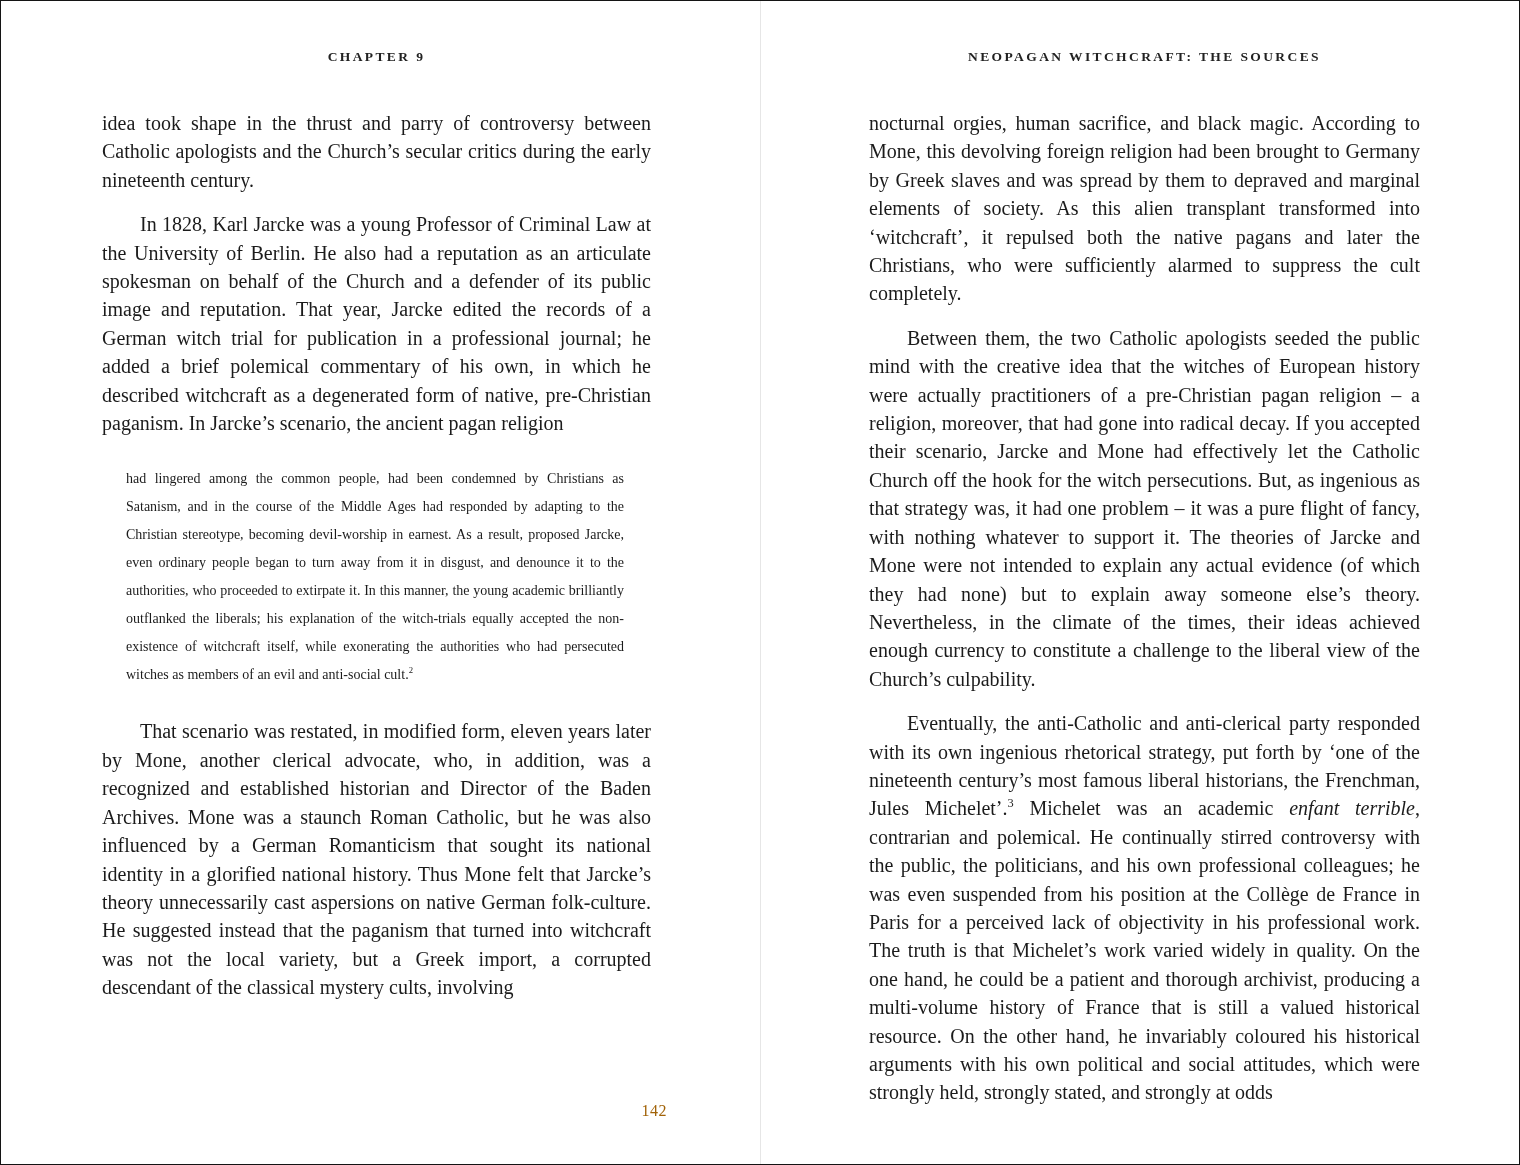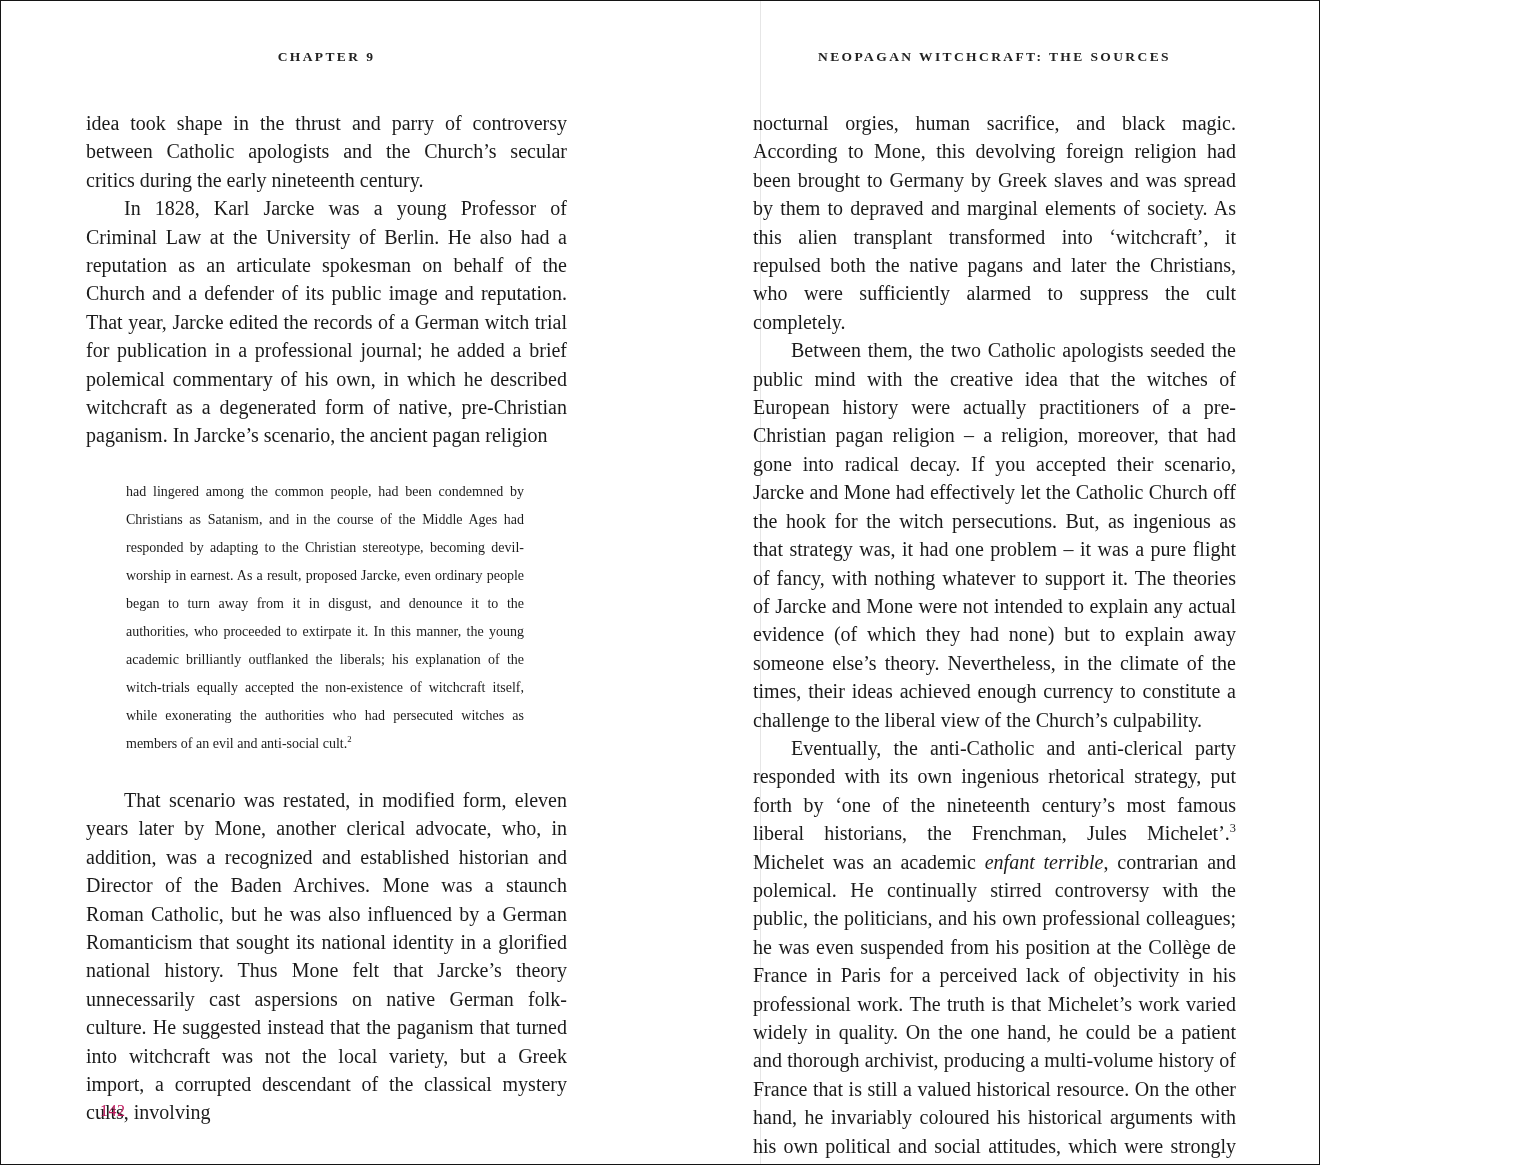--- a/index.html
+++ b/index.html
@@ -1,19 +1,19 @@
 <!DOCTYPE html>
 <html><head>
 <meta charset="utf-8">
 <style>
   * { box-sizing: border-box; }
   html, body { margin: 0; padding: 0; background: #ffffff; }
 
   .spread {
-    width: 1320px;
+    width: 1520px;
     height: 1165px;
     border: 1px solid #141414;
     background: #ffffff;
     position: relative;
     display: flex;
     font-family: "Liberation Serif", "DejaVu Serif", serif;
     color: #1b1b1b;
   }
 
   .page {
@@ -40,42 +40,42 @@
     white-space: nowrap;
   }
 
   .body-text {
     margin-top: 44px;
     font-size: 20px;
     line-height: 28.4px;
     text-align: justify;
   }
 
-  .body-text p { margin: 0; }
+  .body-text p { margin: 16px; }
   .body-text p.indent { text-indent: 38px; }
 
   .body-text blockquote {
     margin: 28px 43px 28px 40px;
     font-size: 14px;
     line-height: 28px;
     text-align: justify;
   }
 
   sup { font-size: 62%; line-height: 0; vertical-align: super; }
   em  { font-style: italic; }
 
   .page-number {
     position: absolute;
     bottom: 44px;
-    left: 14px;
+    left: 6px;
     right: 0;
-    text-align: left;
+    text-align: right;
     font-size: 16px;
     letter-spacing: 0.5px;
-    color: #be185d;
+    color: #a16207;
   }
 
   .gutter {
     position: absolute;
     left: 759px;
     top: 0;
     bottom: 0;
     width: 1px;
     background: #e6e6e6;
   }

